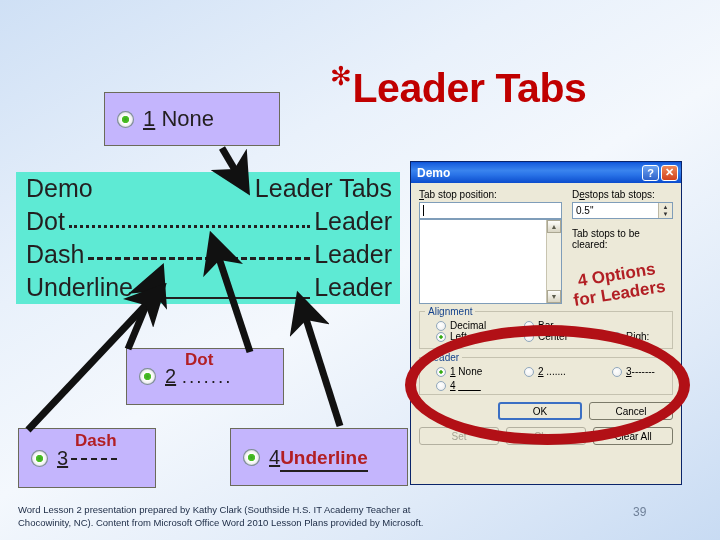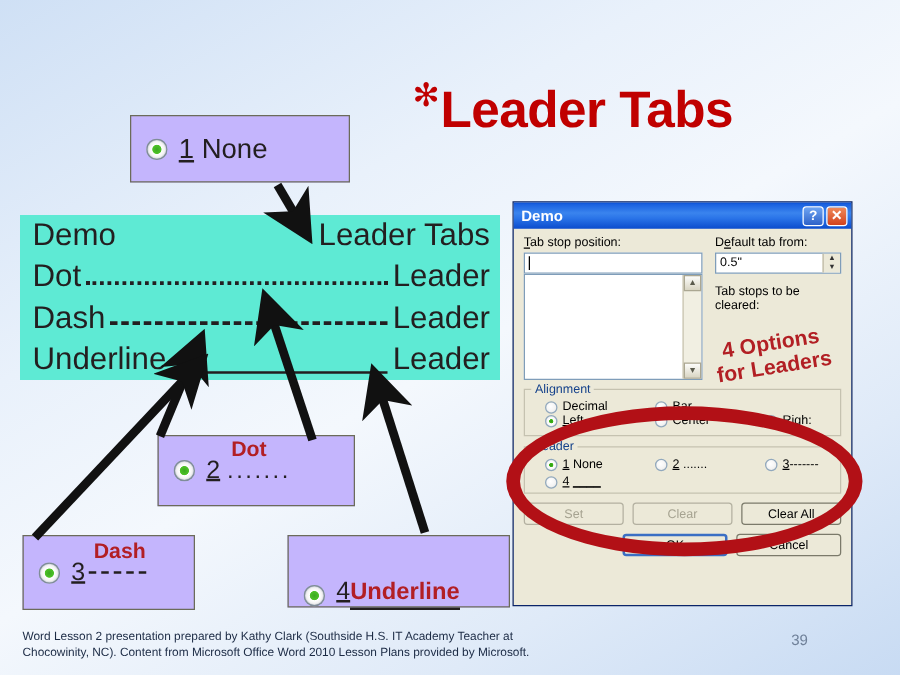--- a/index.html
+++ b/index.html
@@ -66,21 +66,21 @@
   #co-dot .stack{position:relative;display:flex;align-items:baseline;}
   #co-dot .dotlabel{
     position:absolute;left:20px;top:-15px;font-size:17px;font-weight:bold;color:#b21f24;
   }
   #co-dot .dleader{letter-spacing:2px;font-size:19px;}
 
   #co-dash{left:18px;top:428px;width:138px;height:60px;}
   #co-dash .dashlabel{position:absolute;left:18px;top:-16px;font-size:17px;font-weight:bold;color:#b21f24;}
   #co-dash .dashleader{display:inline-block;width:46px;border-bottom:2px dashed #231f20;vertical-align:5px;margin-left:3px;}
 
-  #co-uline{left:230px;top:428px;width:178px;height:58px;align-items:flex-end;}
+  #co-uline{left:230px;top:428px;width:178px;height:58px;}
   #co-uline .ul-word{font-size:19px;font-weight:bold;color:#b21f24;border-bottom:2px solid #231f20;padding-bottom:2px;}
 
   
   #arrows{position:absolute;left:0;top:0;width:720px;height:540px;pointer-events:none;}
 
   
   #dlg{
     position:absolute;left:410px;top:161px;width:272px;height:324px;
     background:#ece9d8;border:1px solid #0a246a;box-sizing:border-box;
     font-size:10px;color:#000;
@@ -259,21 +259,21 @@
               <span></span>
             </div>
           <div id="listbox">
             <div class="sb">
               <div class="sbbtn">▲</div>
               <div class="sbbtn bot">▼</div>
             </div>
           </div>
         </div>
         <div style="flex:1;">
-          <div class="lab">D<span class="u">e</span><span>fault tab from:</span></div>
+          <div class="lab">D<span class="u">e</span><span>stops tab stops:</span></div>
           <div class="tf" style="background:#fff;">
             <span style="flex:1">0.5"</span>
             <span class="spin">
                 <div>▲</div>
                 <div>▼</div>
               </span>
           </div>
           <div class="lab" style="margin-top:9px;">Tab stops to be cleared:</div>
           <div id="ann-opts">
             <div>4 Options</div>
@@ -319,29 +319,29 @@
               <span class="rad"></span>
               <span class="u">3</span>
               <span>-------</span>
             </div>
         </div>
         <div class="rrow">
           <div class="ritem"><span class="rad"></span><span class="u">4</span>&nbsp;<span style="text-decoration:underline;">____</span></div>
         </div>
       </div>
 
+      <div class="btnrow b2">
+        <div class="btn def">OK</div>
+        <div class="btn">Cancel</div>
+      </div>
       <div class="btnrow">
         <div class="btn dis">Set</div>
         <div class="btn dis">Clear</div>
         <div class="btn">Clear All</div>
       </div>
-      <div class="btnrow b2">
-        <div class="btn def">OK</div>
-        <div class="btn">Cancel</div>
-      </div>
     </div>
   </div>
 
   <div id="ellipse"></div>
 
   <div id="footer">
     <div>Word Lesson 2 presentation prepared by Kathy Clark (Southside H.S. IT Academy Teacher at</div>
     <div>Chocowinity, NC). Content from Microsoft Office Word 2010 Lesson Plans provided by Microsoft.</div>
   </div>
   <div id="slideno">39</div>

